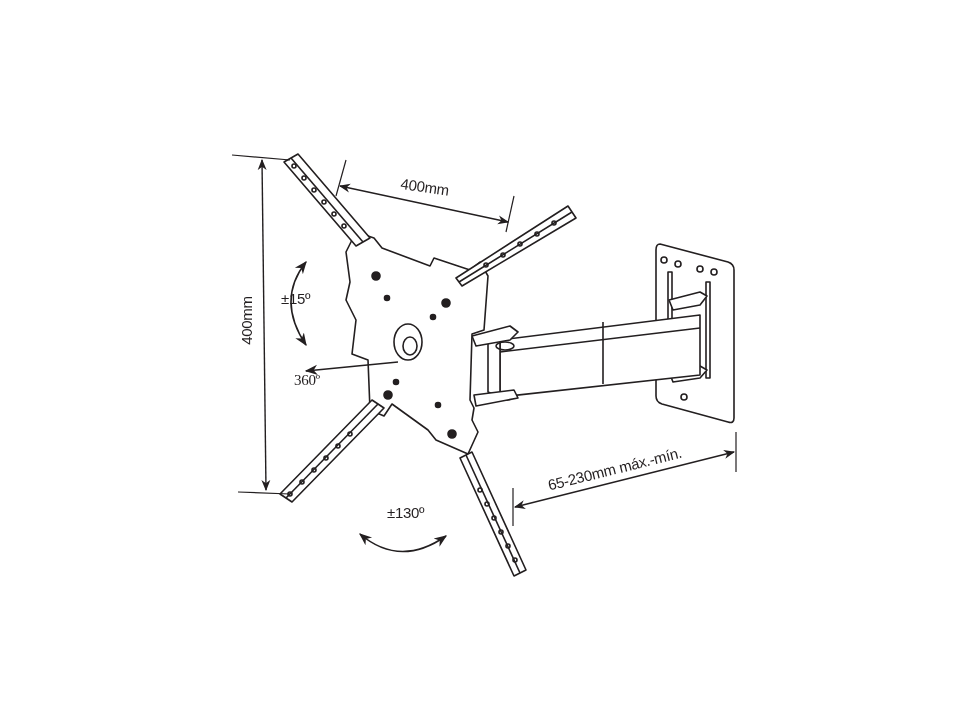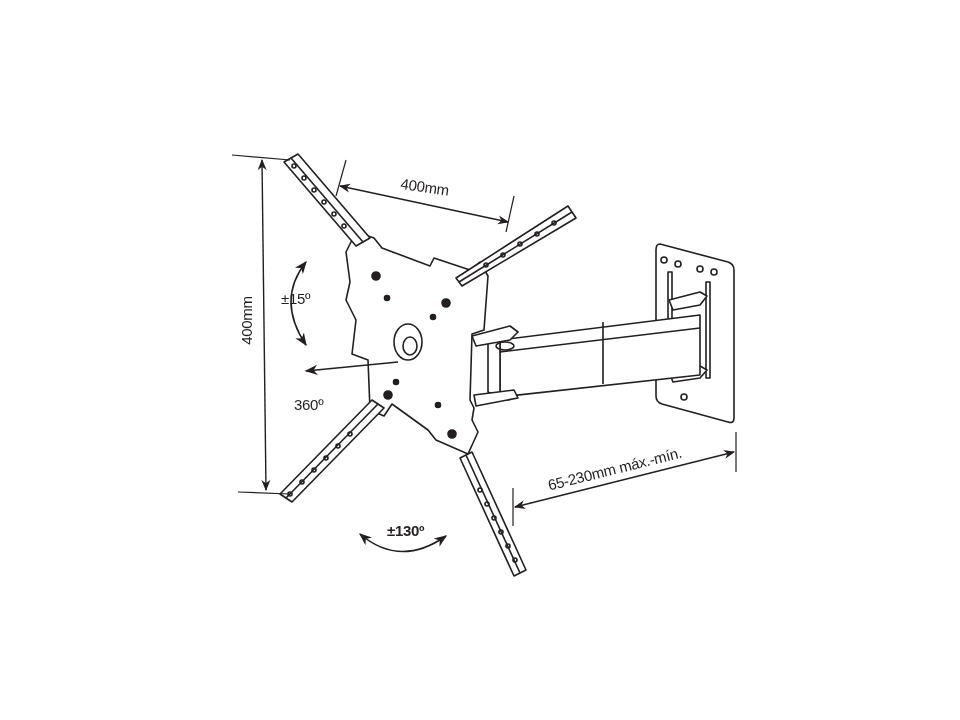--- a/index.html
+++ b/index.html
@@ -2,22 +2,22 @@
 <html><head>
 <meta charset="utf-8">
 <style>
   html, body { margin:0; padding:0; background:#ffffff; }
   body { width:960px; height:720px; overflow:hidden; position:relative; font-family:"Liberation Sans", sans-serif; }
   #canvas { position:absolute; left:0; top:0; width:960px; height:720px; }
   .lbl { position:absolute; font-family:"Liberation Sans", sans-serif; color:#231f20; font-size:15px; white-space:nowrap; letter-spacing:-0.3px; }
   .lbl-400w { left:402px; top:175px; transform:rotate(8deg); transform-origin:left top; }
   .lbl-400h { left:222px; top:312px; transform:rotate(-90deg); transform-origin:center; }
   .lbl-15 { left:281px; top:290px; }
-  .lbl-360 { left:294px; top:396px; }
-  .lbl-130 { left:387px; top:522px;font-weight:bold; }
+  .lbl-360 { left:294px; top:372px;font-family:Liberation Serif, serif; }
+  .lbl-130 { left:387px; top:504px; }
   .lbl-range { left:546px; top:477px; transform:rotate(-14deg); transform-origin:left top; }
 </style>
 </head>
 <body>
 
 <div id="diagram">
 <svg id="canvas" viewBox="0 0 960 720" xmlns="http://www.w3.org/2000/svg">
   <defs>
     <marker id="ah" viewBox="0 0 10 10" refX="9" refY="5" markerWidth="8" markerHeight="8" orient="auto-start-reverse">
       <path d="M0,1 L10,5 L0,9 L3,5 Z" fill="#231f20"></path>

